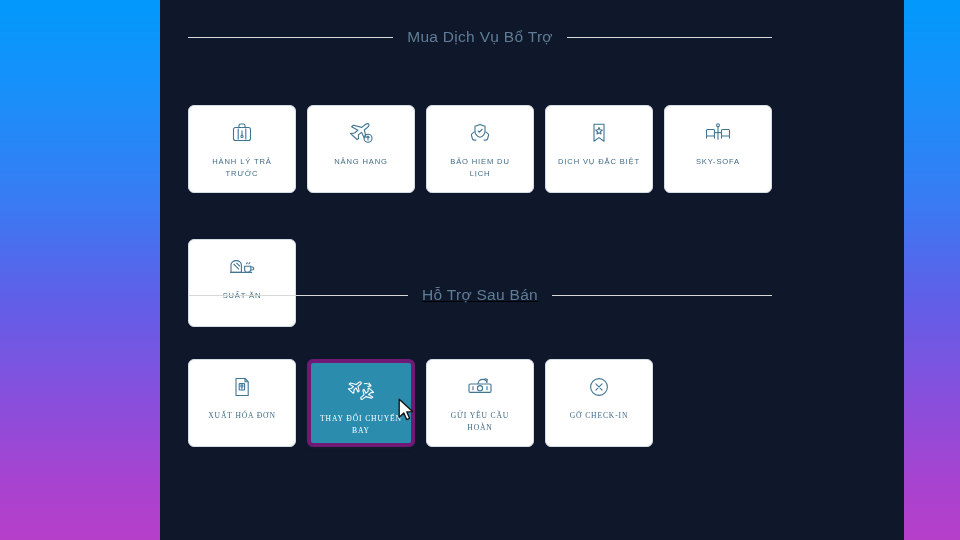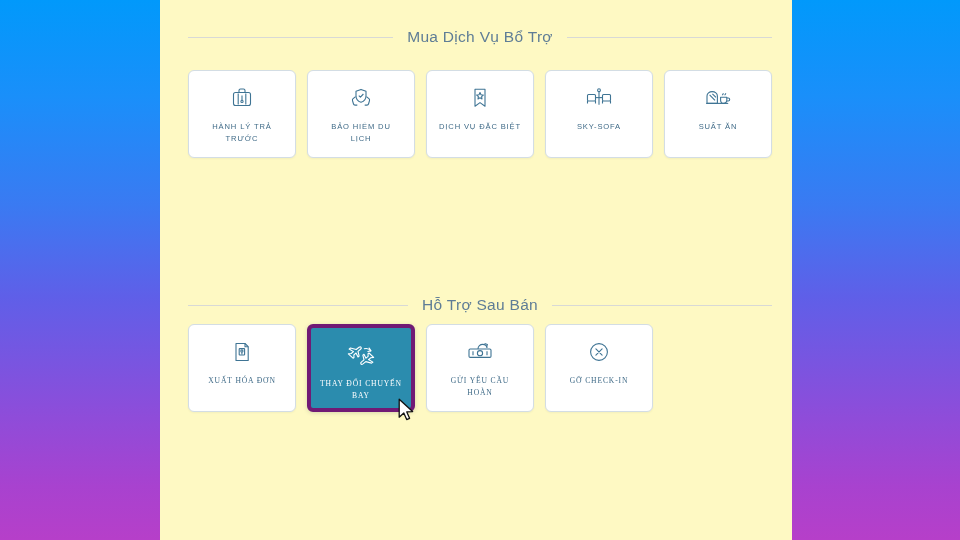--- a/index.html
+++ b/index.html
@@ -17,23 +17,23 @@
   #screen {
     position: relative;
     width: 960px;
     height: 540px;
   }
 
   #panel {
     position: absolute;
     left: 160px;
     top: 0;
-    width: 632px;
+    width: 744px;
     height: 540px;
-    background: #fef9c3;
+    background: #0f172a;
   }
 
   .section {
     position: absolute;
     left: 0;
     width: 640px;
   }
 
   
   .sec-head {
@@ -76,20 +76,21 @@
     background: #ffffff;
     border: 1px solid #d3dde4;
     border-radius: 6px;
     display: flex;
     flex-direction: column;
     align-items: center;
     justify-content: flex-start;
     padding-top: 13px;
     box-shadow: 0 1px 2px rgba(40,60,80,0.05);
     cursor: pointer;
+    margin-top: 35px;
   }
 
   .card .ico {
     width: 30px;
     height: 28px;
     display: flex;
     align-items: center;
     justify-content: center;
     color: #3f7494;
     margin-bottom: 9px;
@@ -148,20 +149,30 @@
             <line x1="9.2" y1="8.6" x2="9.2" y2="19.4"></line>
             <line x1="16.8" y1="8.6" x2="16.8" y2="19.4"></line>
             <path d="M13 10.6v4.6"></path>
             <circle cx="13" cy="16.4" r="1.1"></circle>
           </svg>
         </span>
         <span class="lbl">HÀNH LÝ TRẢ
 TRƯỚC</span>
       </div>
 
+      <div class="card">
+        <span class="ico">
+          <svg width="28" height="26" viewBox="0 0 28 26" fill="none" stroke="currentColor" stroke-width="1.1" stroke-linejoin="round">
+            <path d="M3.5 13.6l4.1-.6 3.3-2.7-6.3-3.6 1.9-1.5 8.3 2.2 4-3.2c1-.8 2.3-.8 2.9 0 .6.8.2 2-.8 2.8l-3.6 3 1.6 6.6-1.6 1.3-2.8-5.6-3.1 2.6.1 3.6-1.4 1z"></path>
+            <circle cx="21" cy="18.3" r="4"></circle>
+            <path d="M21 20.4v-4.2M19.4 17.7L21 16.1l1.6 1.6"></path>
+          </svg>
+        </span>
+        <span class="lbl">NÂNG HẠNG</span>
+      </div>
 
 
       <div class="card">
         <span class="ico">
           <svg width="26" height="26" viewBox="0 0 26 26" fill="none" stroke="currentColor" stroke-width="1.1" stroke-linejoin="round">
             <path d="M13 4.4l5 1.9v4.4c0 3.1-2 5.7-5 6.6-3-0.9-5-3.5-5-6.6V6.3z"></path>
             <path d="M10.8 10.6l1.6 1.6 3-3.2"></path>
             <path d="M7.6 11.6l-2.5 2.1c-.6.5-.8 1.2-.6 1.9l1 3.4c.2.7.8 1.1 1.5 1.1h2.3"></path>
             <path d="M18.4 11.6l2.5 2.1c.6.5.8 1.2.6 1.9l-1 3.4c-.2.7-.8 1.1-1.5 1.1h-2.3"></path>
           </svg>
@@ -203,21 +214,21 @@
             <path d="M23.8 13h1.4a1.5 1.5 0 0 1 0 3h-1.4"></path>
             <path d="M19.4 10.3c0-.9.9-1.1.9-2M21.8 10.3c0-.9.9-1.1.9-2"></path>
             <path d="M3.2 18.4h22"></path>
           </svg>
         </span>
         <span class="lbl">SUẤT ĂN</span>
       </div>
 
     </div>
 
-    <div class="section" style="top:296px;">
+    <div class="section" style="top:286px;text-decoration:underline;">
       <div class="sec-head">
         <div class="rule"></div>
         <div class="sec-title">Hỗ Trợ Sau Bán</div>
         <div class="rule"></div>
       </div>
     </div>
 
     <div class="section grid" style="top:324px;font-family:Liberation Serif, serif;">
 
       <div class="card">

